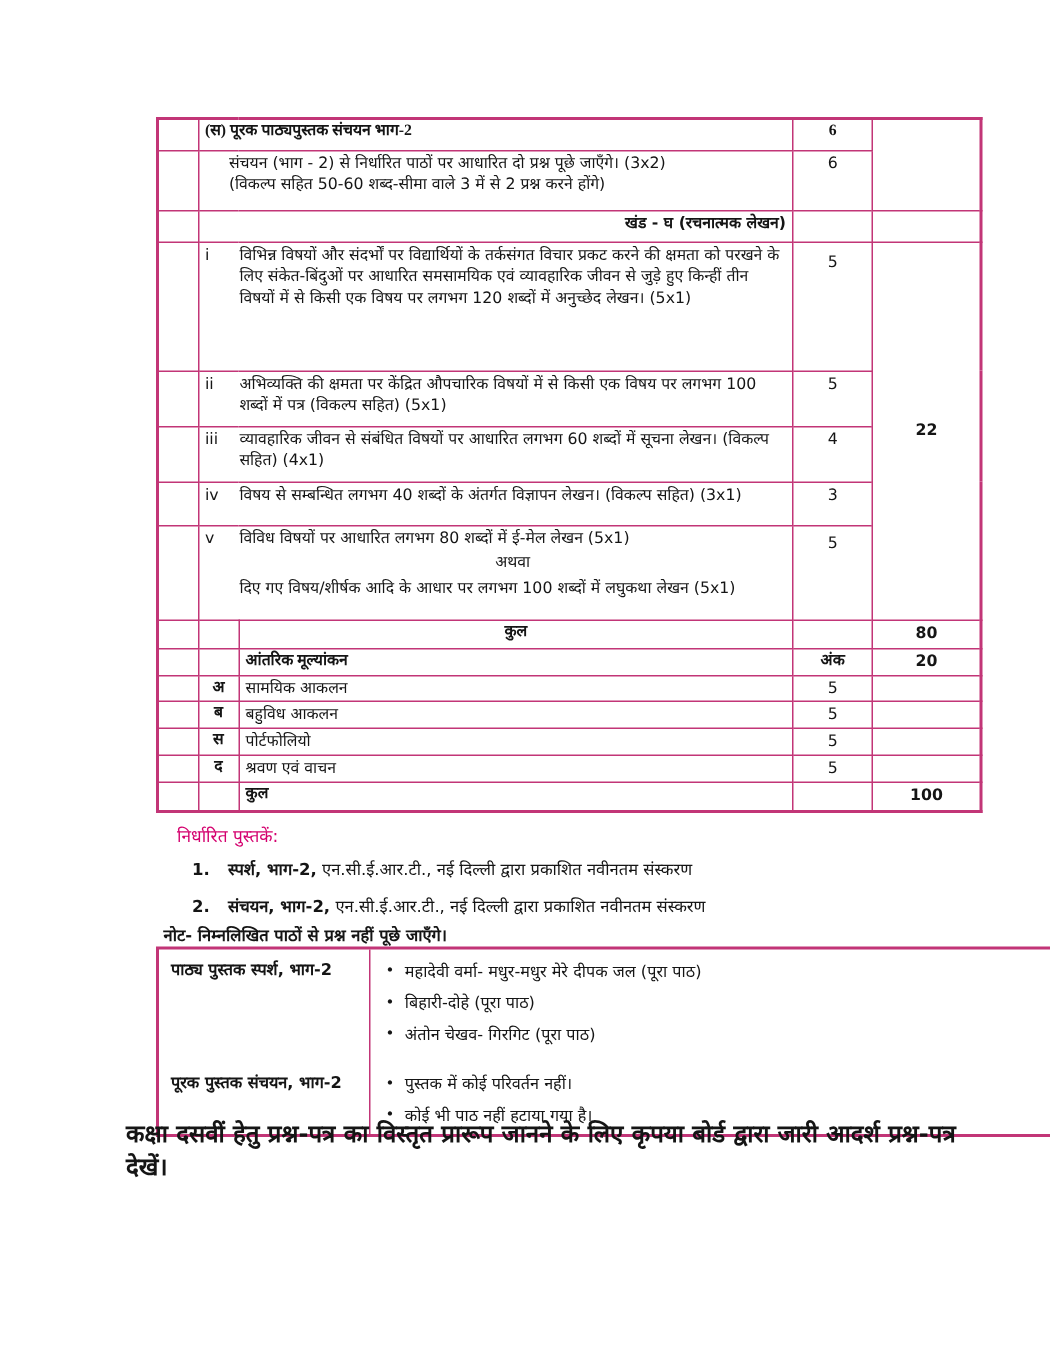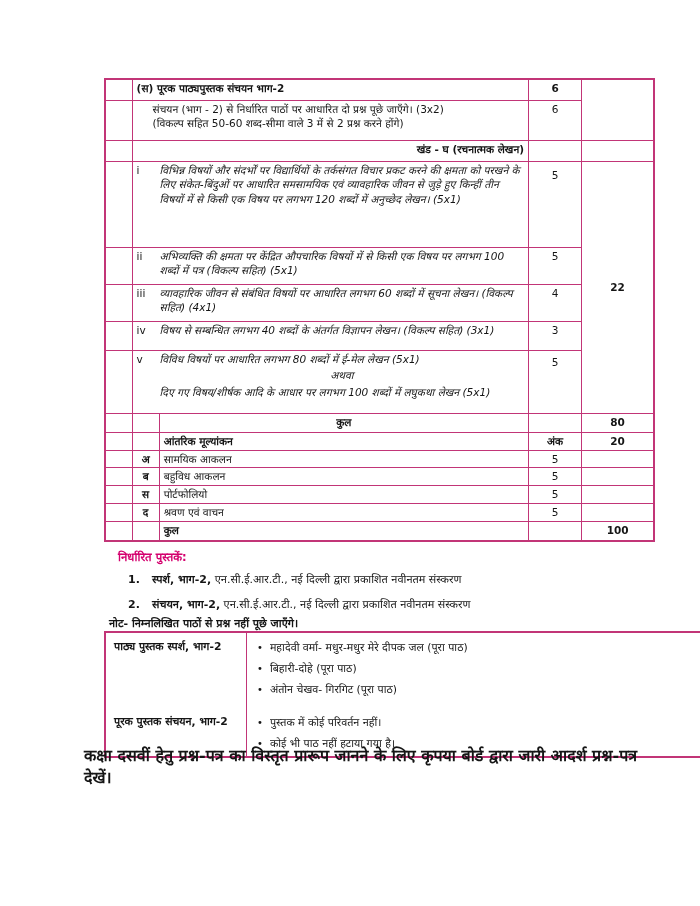--- a/index.html
+++ b/index.html
@@ -20,34 +20,34 @@
     position:absolute;left:104px;top:78px;
     border-collapse:collapse;table-layout:fixed;width:551px;
     border:2px solid var(--pink);
     font-size:10.5px;line-height:1.42;
   }
   table.t1 td{
     border:1px solid var(--pink);
     padding:1px 4px;vertical-align:top;
     overflow:hidden;
   }
-  td.b{font-weight:bold;}
+  td.b{font-weight:bold;font-family:Liberation Serif, serif;}
   td.center{text-align:center;}
   td.marks{text-align:center;}
   td.vmid{vertical-align:middle;}
   td.tot{text-align:center;font-weight:bold;}
   .itm{display:flex;}
   .itm .num{width:23px;flex:none;}
-  .itm .itx{flex:1;font-style:italic;}
+  .itm .itx{flex:1;}
   .orline{text-align:center;display:block;margin:2px 0;}
   td.sechead{text-align:right;font-weight:bold;padding:3px 4px;}
 
   
   .books{position:absolute;left:118px;top:549px;width:520px;font-size:11px;}
-  .books .bhead{color:var(--magenta);font-weight:bold;font-size:11.5px;margin-bottom:7px;}
+  .books .bhead{color:var(--magenta);font-weight:normal;font-size:11.5px;margin-bottom:7px;}
   .bitem{display:flex;margin:0 0 7px 10px;line-height:1.6;}
   .bitem .bnum{width:24px;flex:none;font-weight:bold;}
   .bitem .bbold{font-weight:bold;}
 
   .noteline{position:absolute;left:109px;top:615px;font-weight:bold;font-size:11px;}
 
   
   .t2{
     position:absolute;left:104px;top:631px;width:616px;
     border:2px solid var(--pink);box-sizing:border-box;

